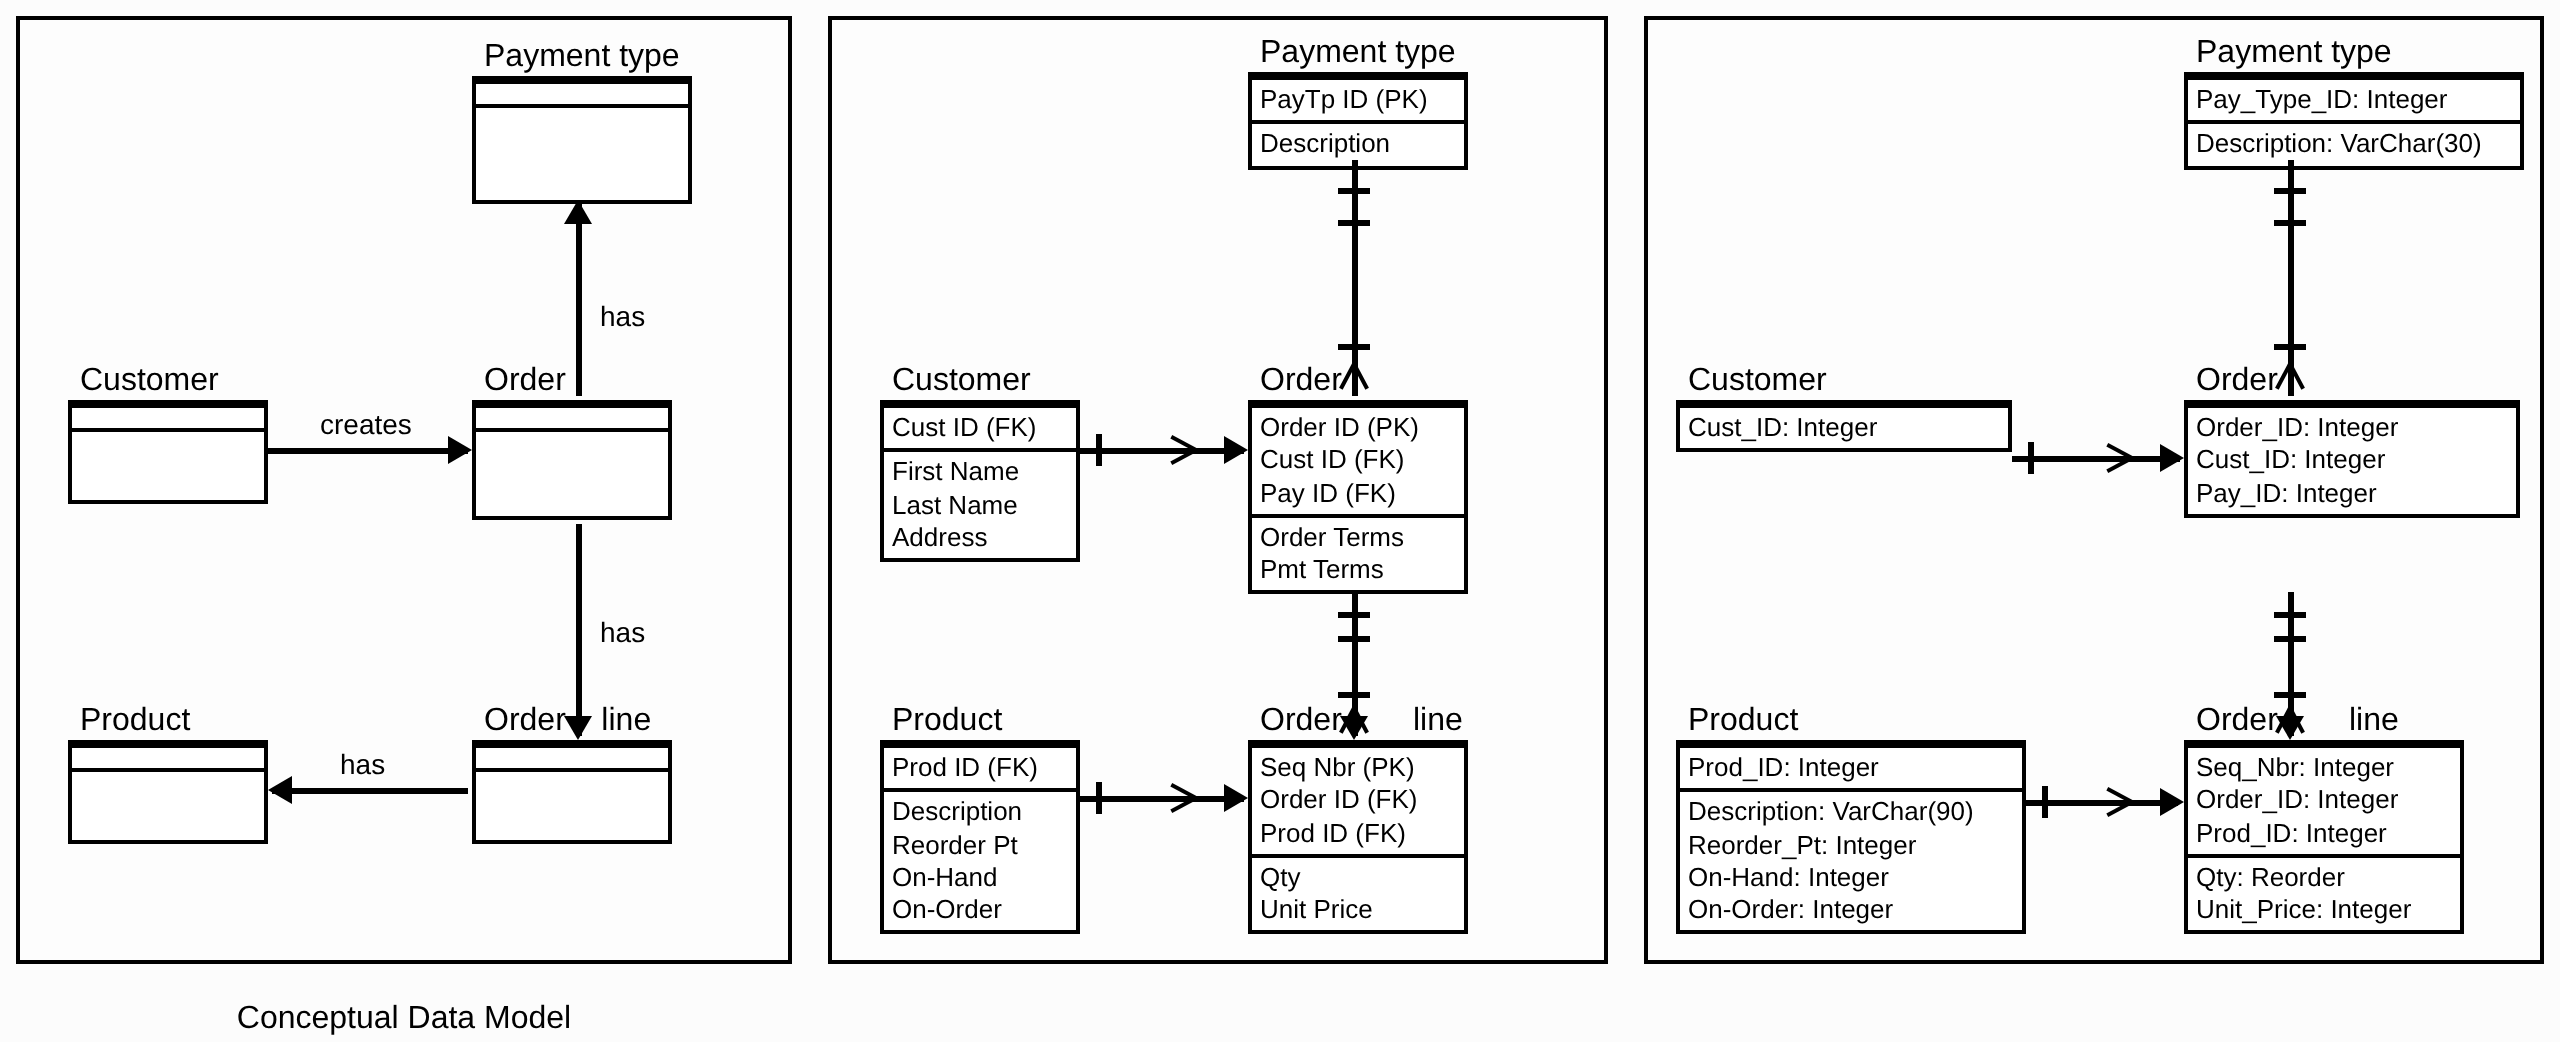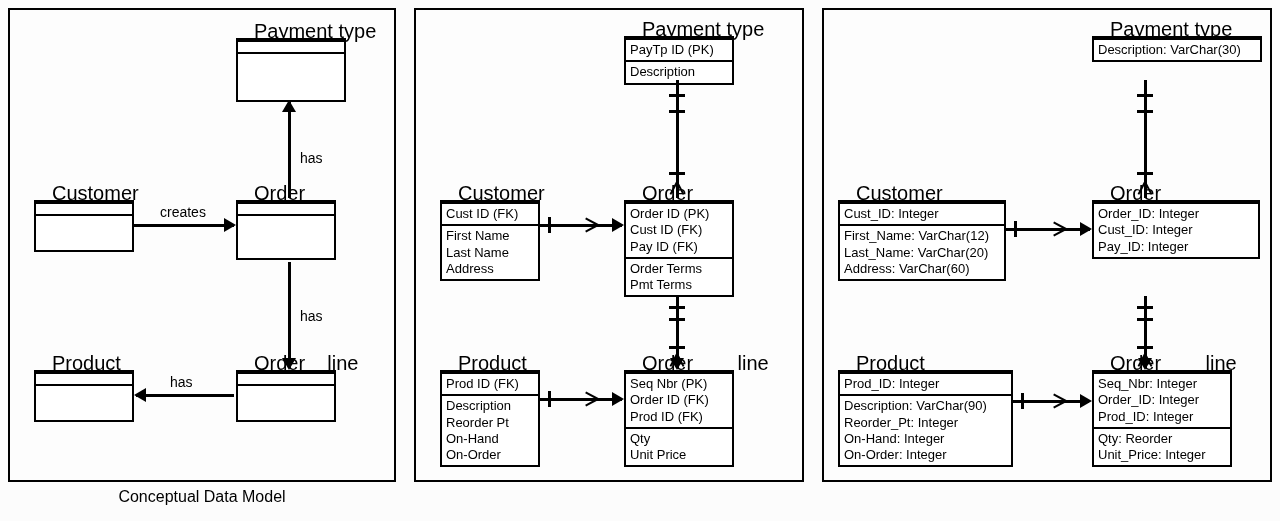--- a/index.html
+++ b/index.html
@@ -19,37 +19,37 @@
   .panel-wrap { display:flex; flex-direction:column; }
   .panel {
     border: 2.5px solid #000;
     position: relative;
     height: 474px;
     background: #fdfdfd;
   }
   .caption {
     text-align: center;
     font-size: 16px;
-    margin-top: 6px;
+    margin-top: 19px;
   }
   .panel1 { width: 388px; }
   .panel2 { width: 390px; }
   .panel3 { width: 450px; }
 
   .box {
     position: absolute;
     border: 2px solid #000;
     background: #fff;
     width: 100px;
   }
   .box .title {
     position: absolute;
     top: -20px;
-    left: 16px;
-    font-size: 20px;
+    left: 4px;
+    font-size: 16px;
     white-space: nowrap;
   }
   .section {
     border-top: 2px solid #000;
     padding: 2px 4px;
     font-size: 13px;
     line-height: 1.25;
     white-space: nowrap;
   }
   .section:first-child { border-top: none; }
@@ -228,34 +228,32 @@
       <div class="crowHright" style="left:182px;top:388px;"></div>
     </div>
   </div>
 
   <div class="panel-wrap">
     <div class="panel panel3">
 
       <div class="box" style="left:268px;top:26px;width:170px;">
         <div class="title">Payment type</div>
         <div class="section">
+            <span class="row">Pay_Type_ID: Integer</span>
+          </div>
+        <div class="section">
             <span class="row">Description: VarChar(30)</span>
           </div>
       </div>
 
       <div class="box" style="left:14px;top:190px;width:168px;">
         <div class="title">Customer</div>
         <div class="section">
             <span class="row">Cust_ID: Integer</span>
           </div>
-        <div class="section">
-          <span class="row">First_Name: VarChar(12)</span>
-          <span class="row">Last_Name: VarChar(20)</span>
-          <span class="row">Address: VarChar(60)</span>
-        </div>
       </div>
 
       <div class="box" style="left:268px;top:190px;width:168px;">
         <div class="title">Order</div>
         <div class="section">
           <span class="row">Order_ID: Integer</span>
           <span class="row">Cust_ID: Integer</span>
           <span class="row">Pay_ID: Integer</span>
         </div>
       </div>

